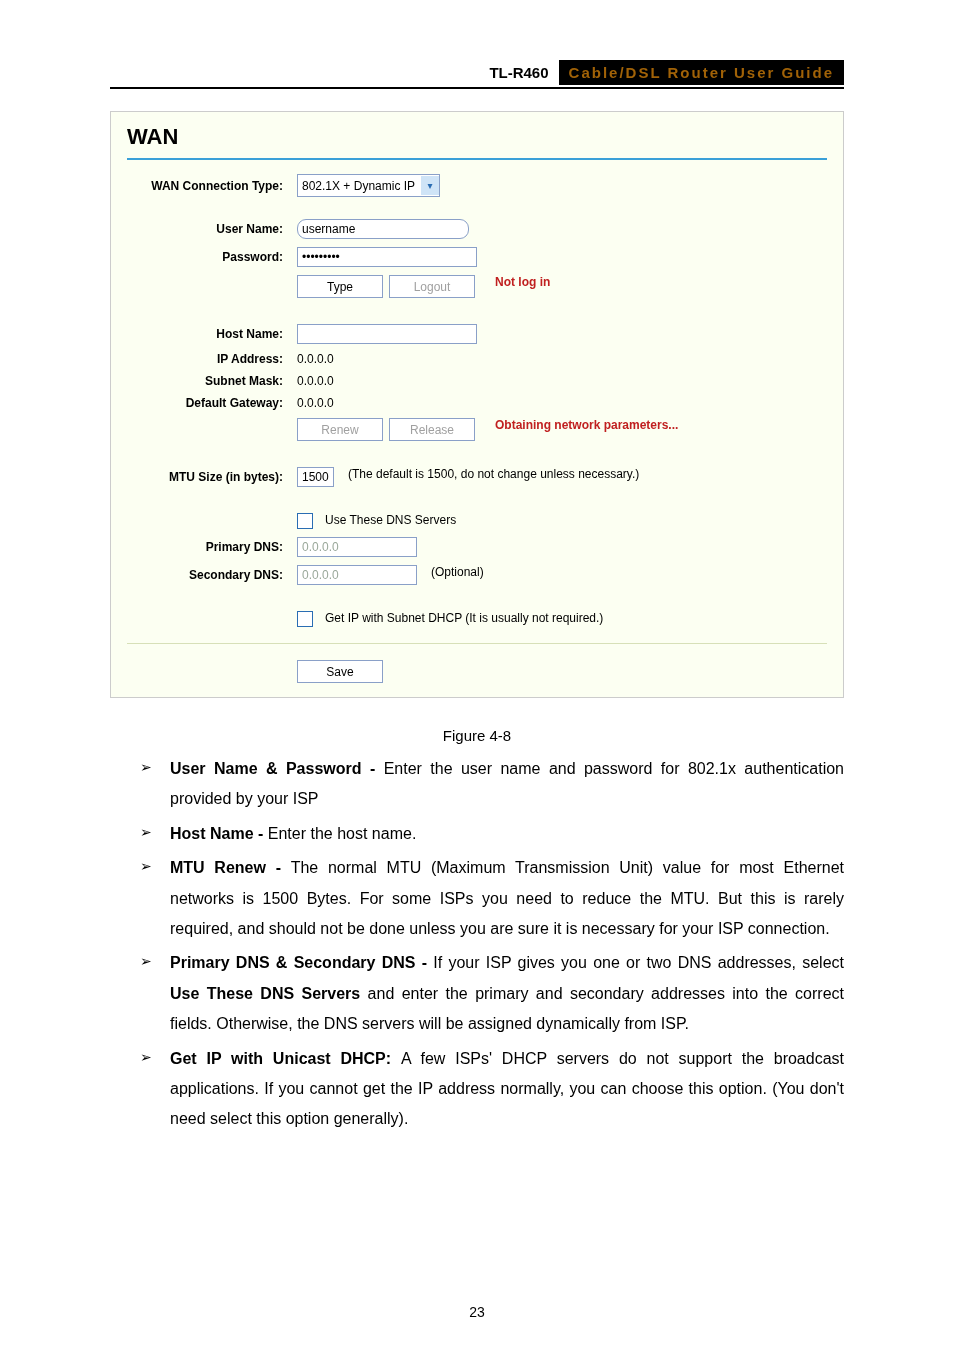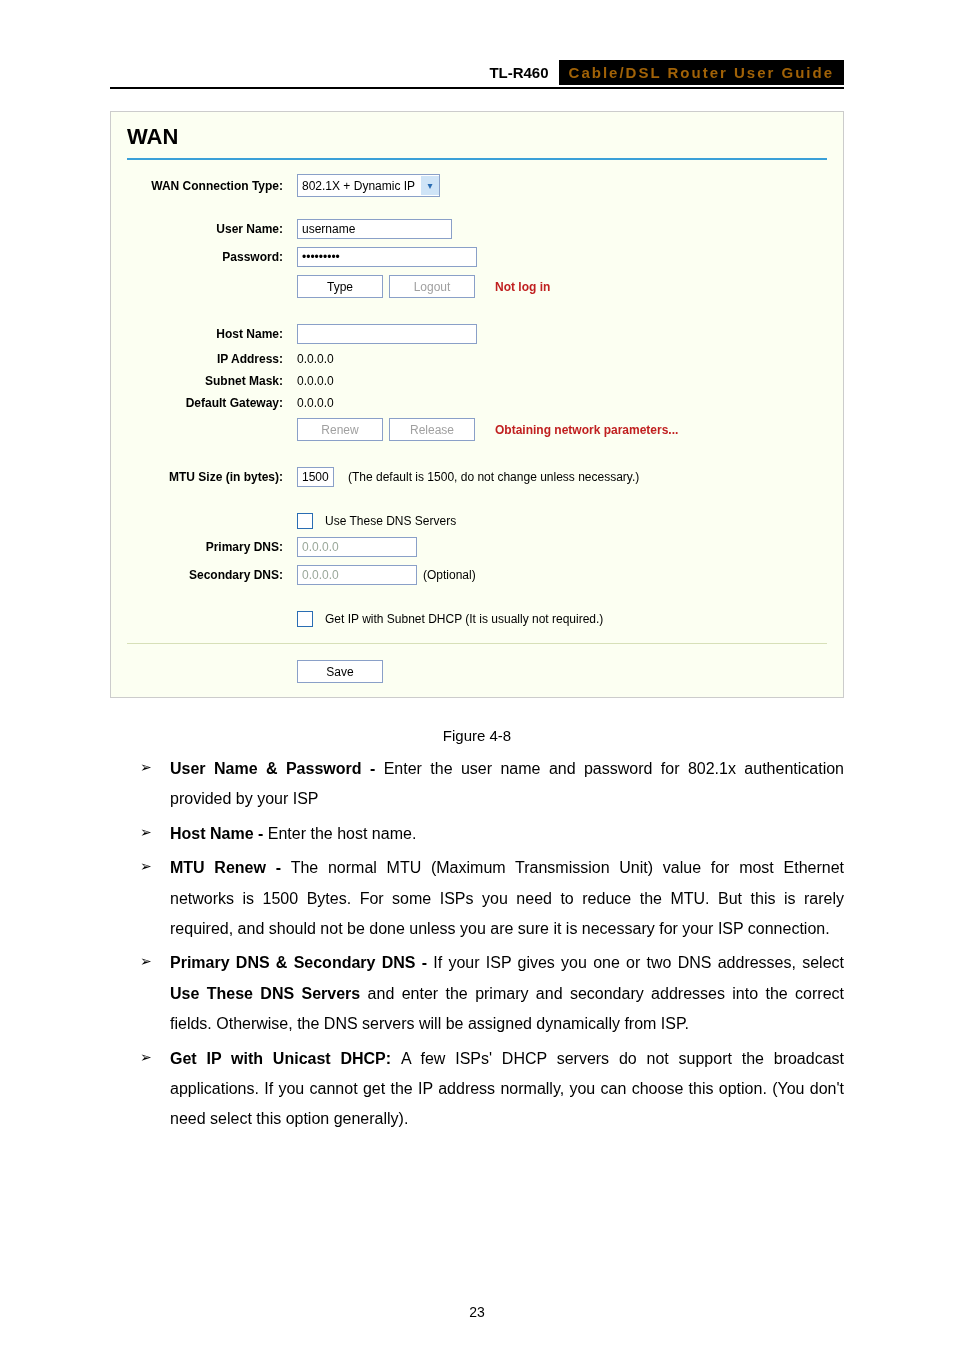--- a/index.html
+++ b/index.html
@@ -7,21 +7,21 @@
   .hdr{display:flex;justify-content:flex-end;align-items:flex-end;border-bottom:2px solid #000;padding-bottom:2px;}
   .hdr .model{font-weight:bold;font-size:15px;padding:4px 10px;}
   .hdr .title{background:#000;color:#a16207;font-weight:bold;font-size:15px;padding:4px 10px;letter-spacing:2px;}
   .fig{margin-top:22px;}
   .panel{background:#fcfff2;border:1px solid #ccc;box-sizing:border-box;font-family:Tahoma,Arial,sans-serif;font-size:12px;color:#000;}
   .wanhdr{font-family:Arial,Helvetica,sans-serif;font-weight:bold;font-size:22px;padding:12px 16px 4px 16px;color:#000;}
   .rule{height:2px;background:#3aa0d8;margin:4px 16px 10px 16px;}
   .sep{height:1px;background:#d7e0b8;margin:12px 16px;}
   .row{display:flex;align-items:center;padding:4px 16px;}
   .lab{width:170px;text-align:right;font-weight:bold;padding-right:14px;box-sizing:border-box;}
-  .val{display:flex;align-items:center;flex:1;gap:6px;}
+  .val{display:flex;align-items:flex-start;flex:1;gap:6px;}
   .val .txt{font-weight:normal;}
   .inp{height:20px;border:1px solid #8aa0c8;background:#fff;padding:0 4px;font-size:12px;color:#000;box-sizing:border-box;}
   .inp.dis{color:#9aa89a;background:#fff;}
   .sel{height:21px;border:1px solid #8aa0c8;background:#fff;display:inline-flex;align-items:center;padding:0 0 0 4px;}
   .sel .arrow{width:18px;height:19px;background:#cfe4f7;display:inline-flex;align-items:center;justify-content:center;margin-left:6px;color:#2a6db3;font-size:10px;}
   .btn{height:21px;min-width:64px;border:1px solid #8aa0c8;background:#fff;font-size:12px;padding:0 10px;display:inline-flex;align-items:center;justify-content:center;cursor:pointer;}
   .btn.dis{color:#a0a0a0;cursor:default;}
   .status{font-weight:bold;color:#c02020;}
   .cb{width:14px;height:14px;border:1px solid #2a6db3;background:#fff;display:inline-block;margin-right:6px;flex:0 0 auto;}
   .figcap{text-align:center;font-size:15px;margin:29px 0 10px 0;}
@@ -53,21 +53,21 @@
             <span class="arrow">▾</span>
           </div>
         </div>
       </div>
 
       <div style="height:14px"></div>
 
       <div class="row">
         <div class="lab">User Name:</div>
         <div class="val">
-            <input class="inp" style="width: 155px;" value="username">
+            <input class="inp" style="width: 172px; border-radius: 9px;" value="username">
           </div>
       </div>
       <div class="row">
         <div class="lab">Password:</div>
         <div class="val">
             <input class="inp" style="width: 180px;" value="•••••••••">
           </div>
       </div>
       <div class="row">
         <div class="lab"></div>
@@ -135,21 +135,21 @@
       <div class="row">
         <div class="lab">Primary DNS:</div>
         <div class="val">
             <input class="inp dis" style="width: 120px;" value="0.0.0.0">
           </div>
       </div>
       <div class="row">
         <div class="lab">Secondary DNS:</div>
         <div class="val">
           <input class="inp dis" style="width: 120px;" value="0.0.0.0">
-          <span class="txt" style="">(Optional)</span>
+          <span class="txt" style="margin-left:8px">(Optional)</span>
         </div>
       </div>
 
       <div style="height:18px"></div>
 
       <div class="row">
         <div class="lab"></div>
         <div class="val">
           <span class="cb"></span>
           <span class="txt">Get IP with Subnet DHCP (It is usually not required.)</span>

